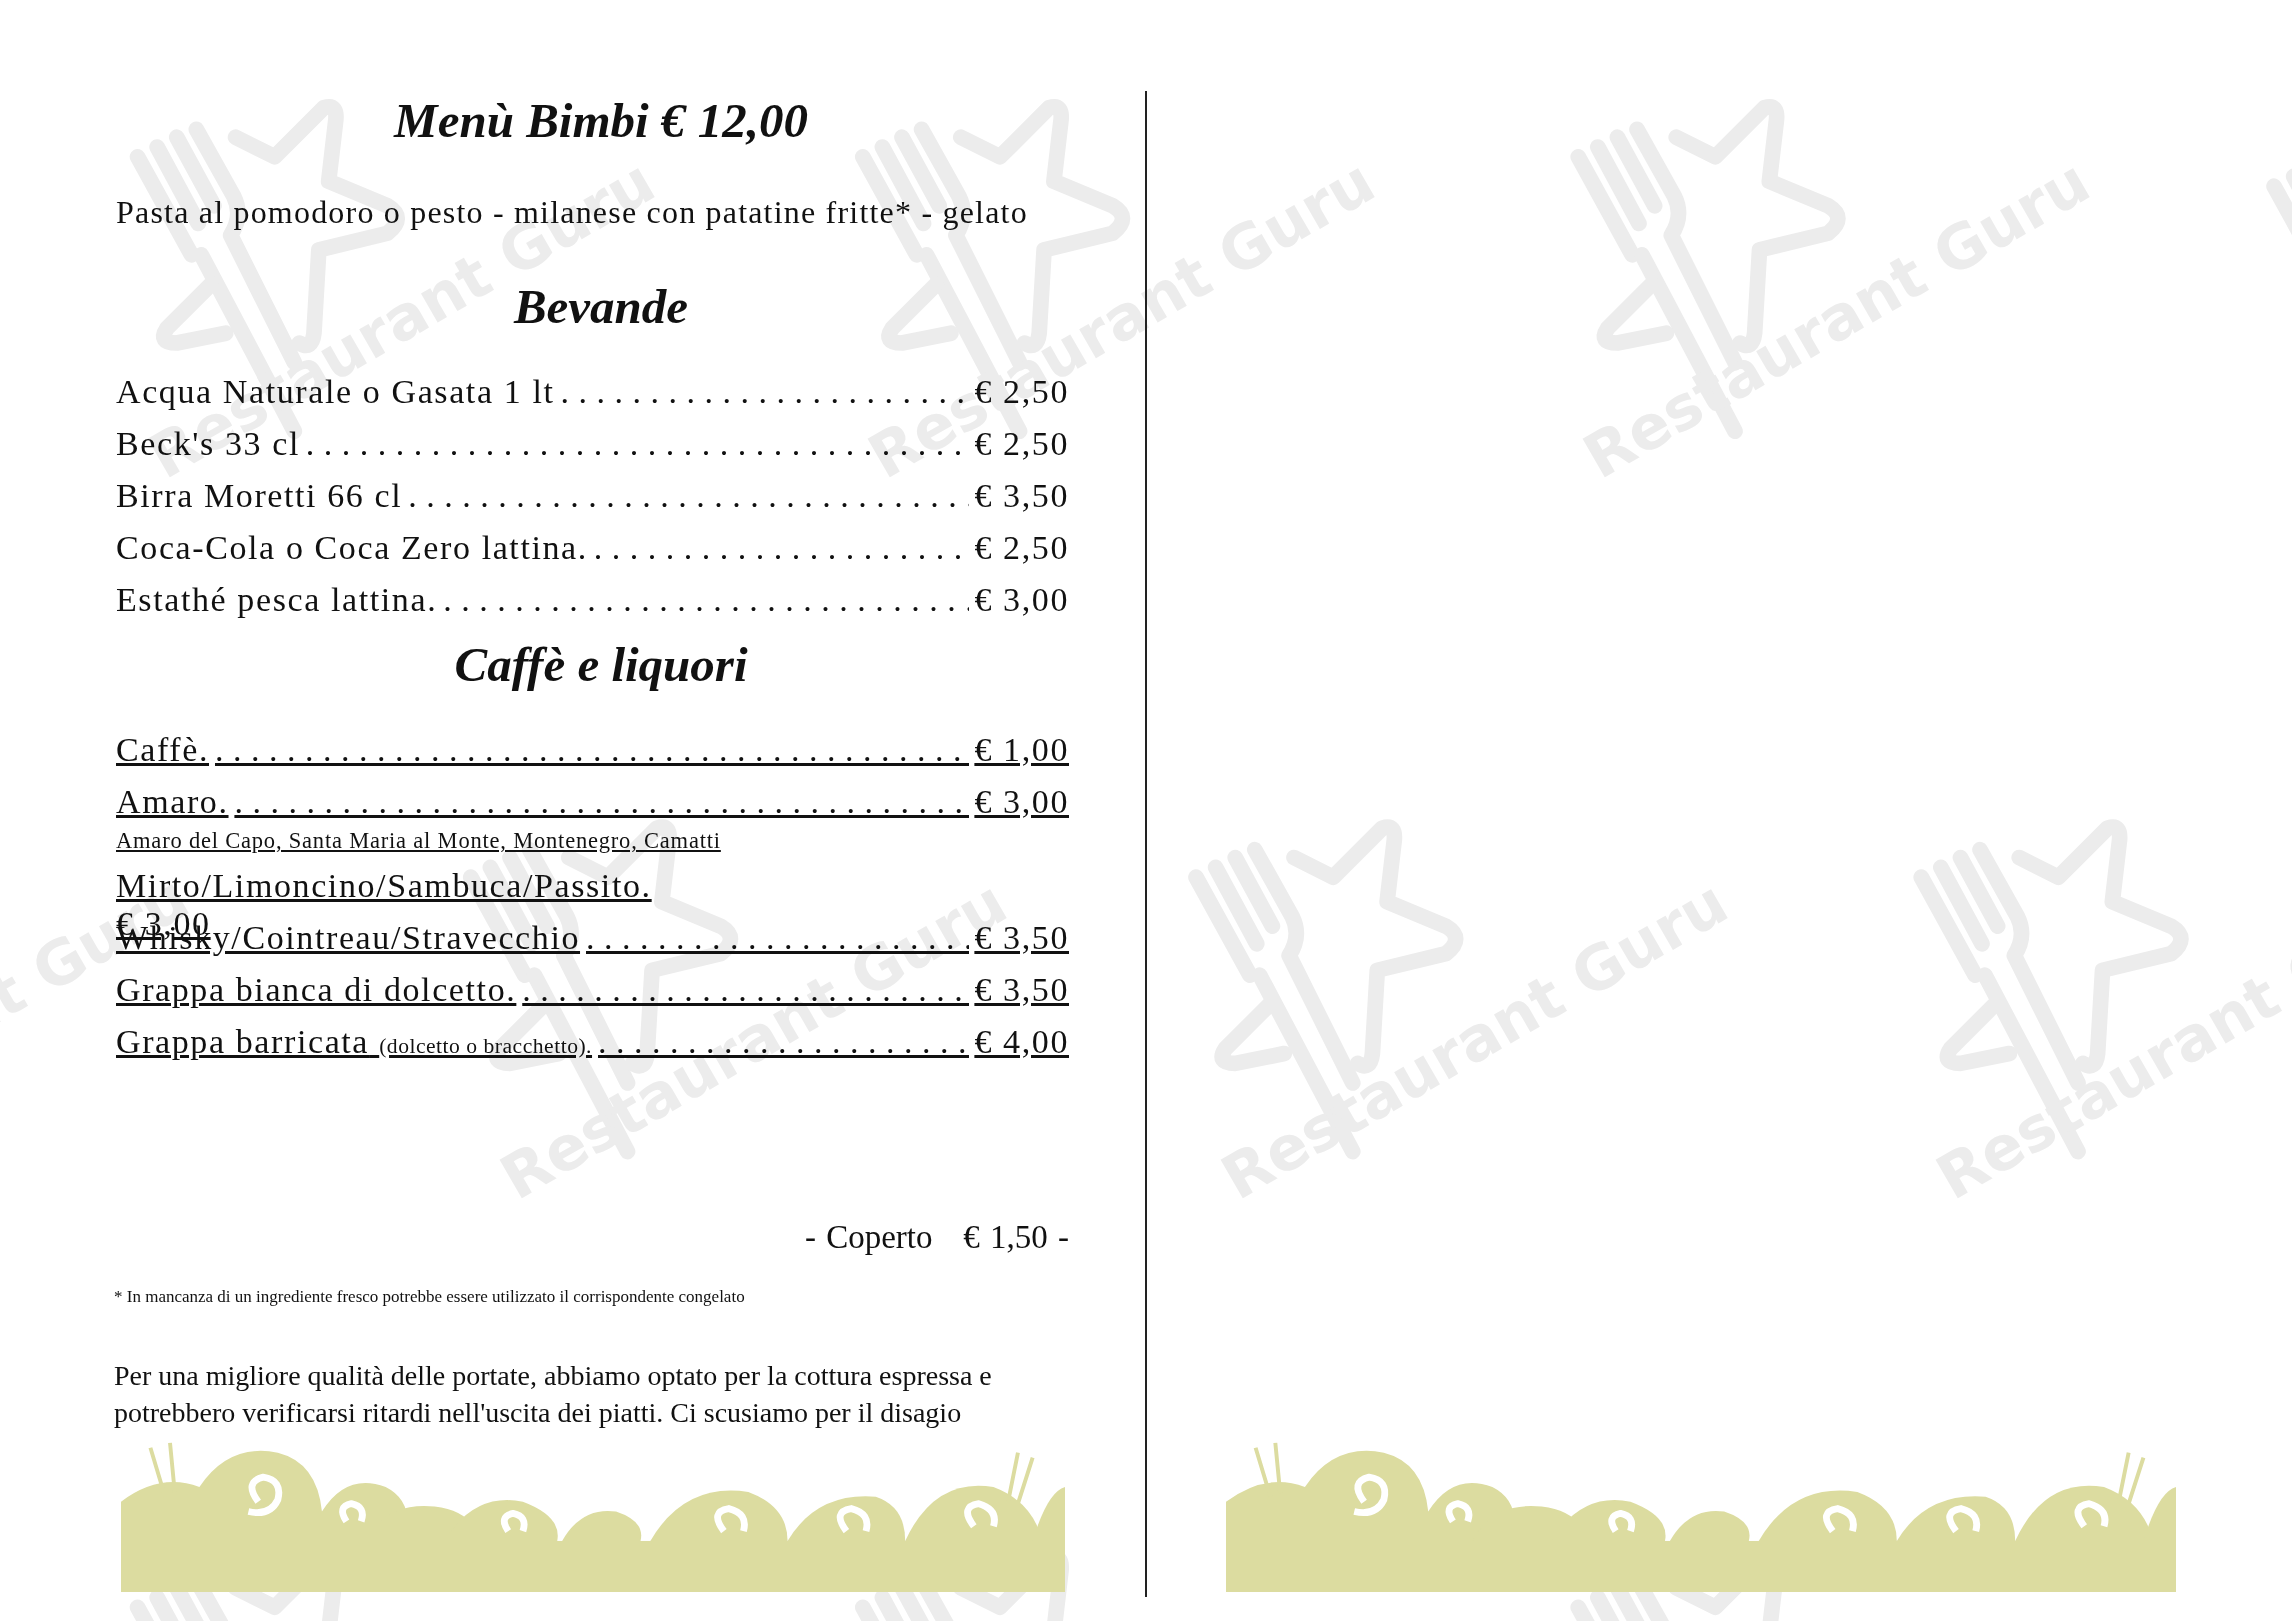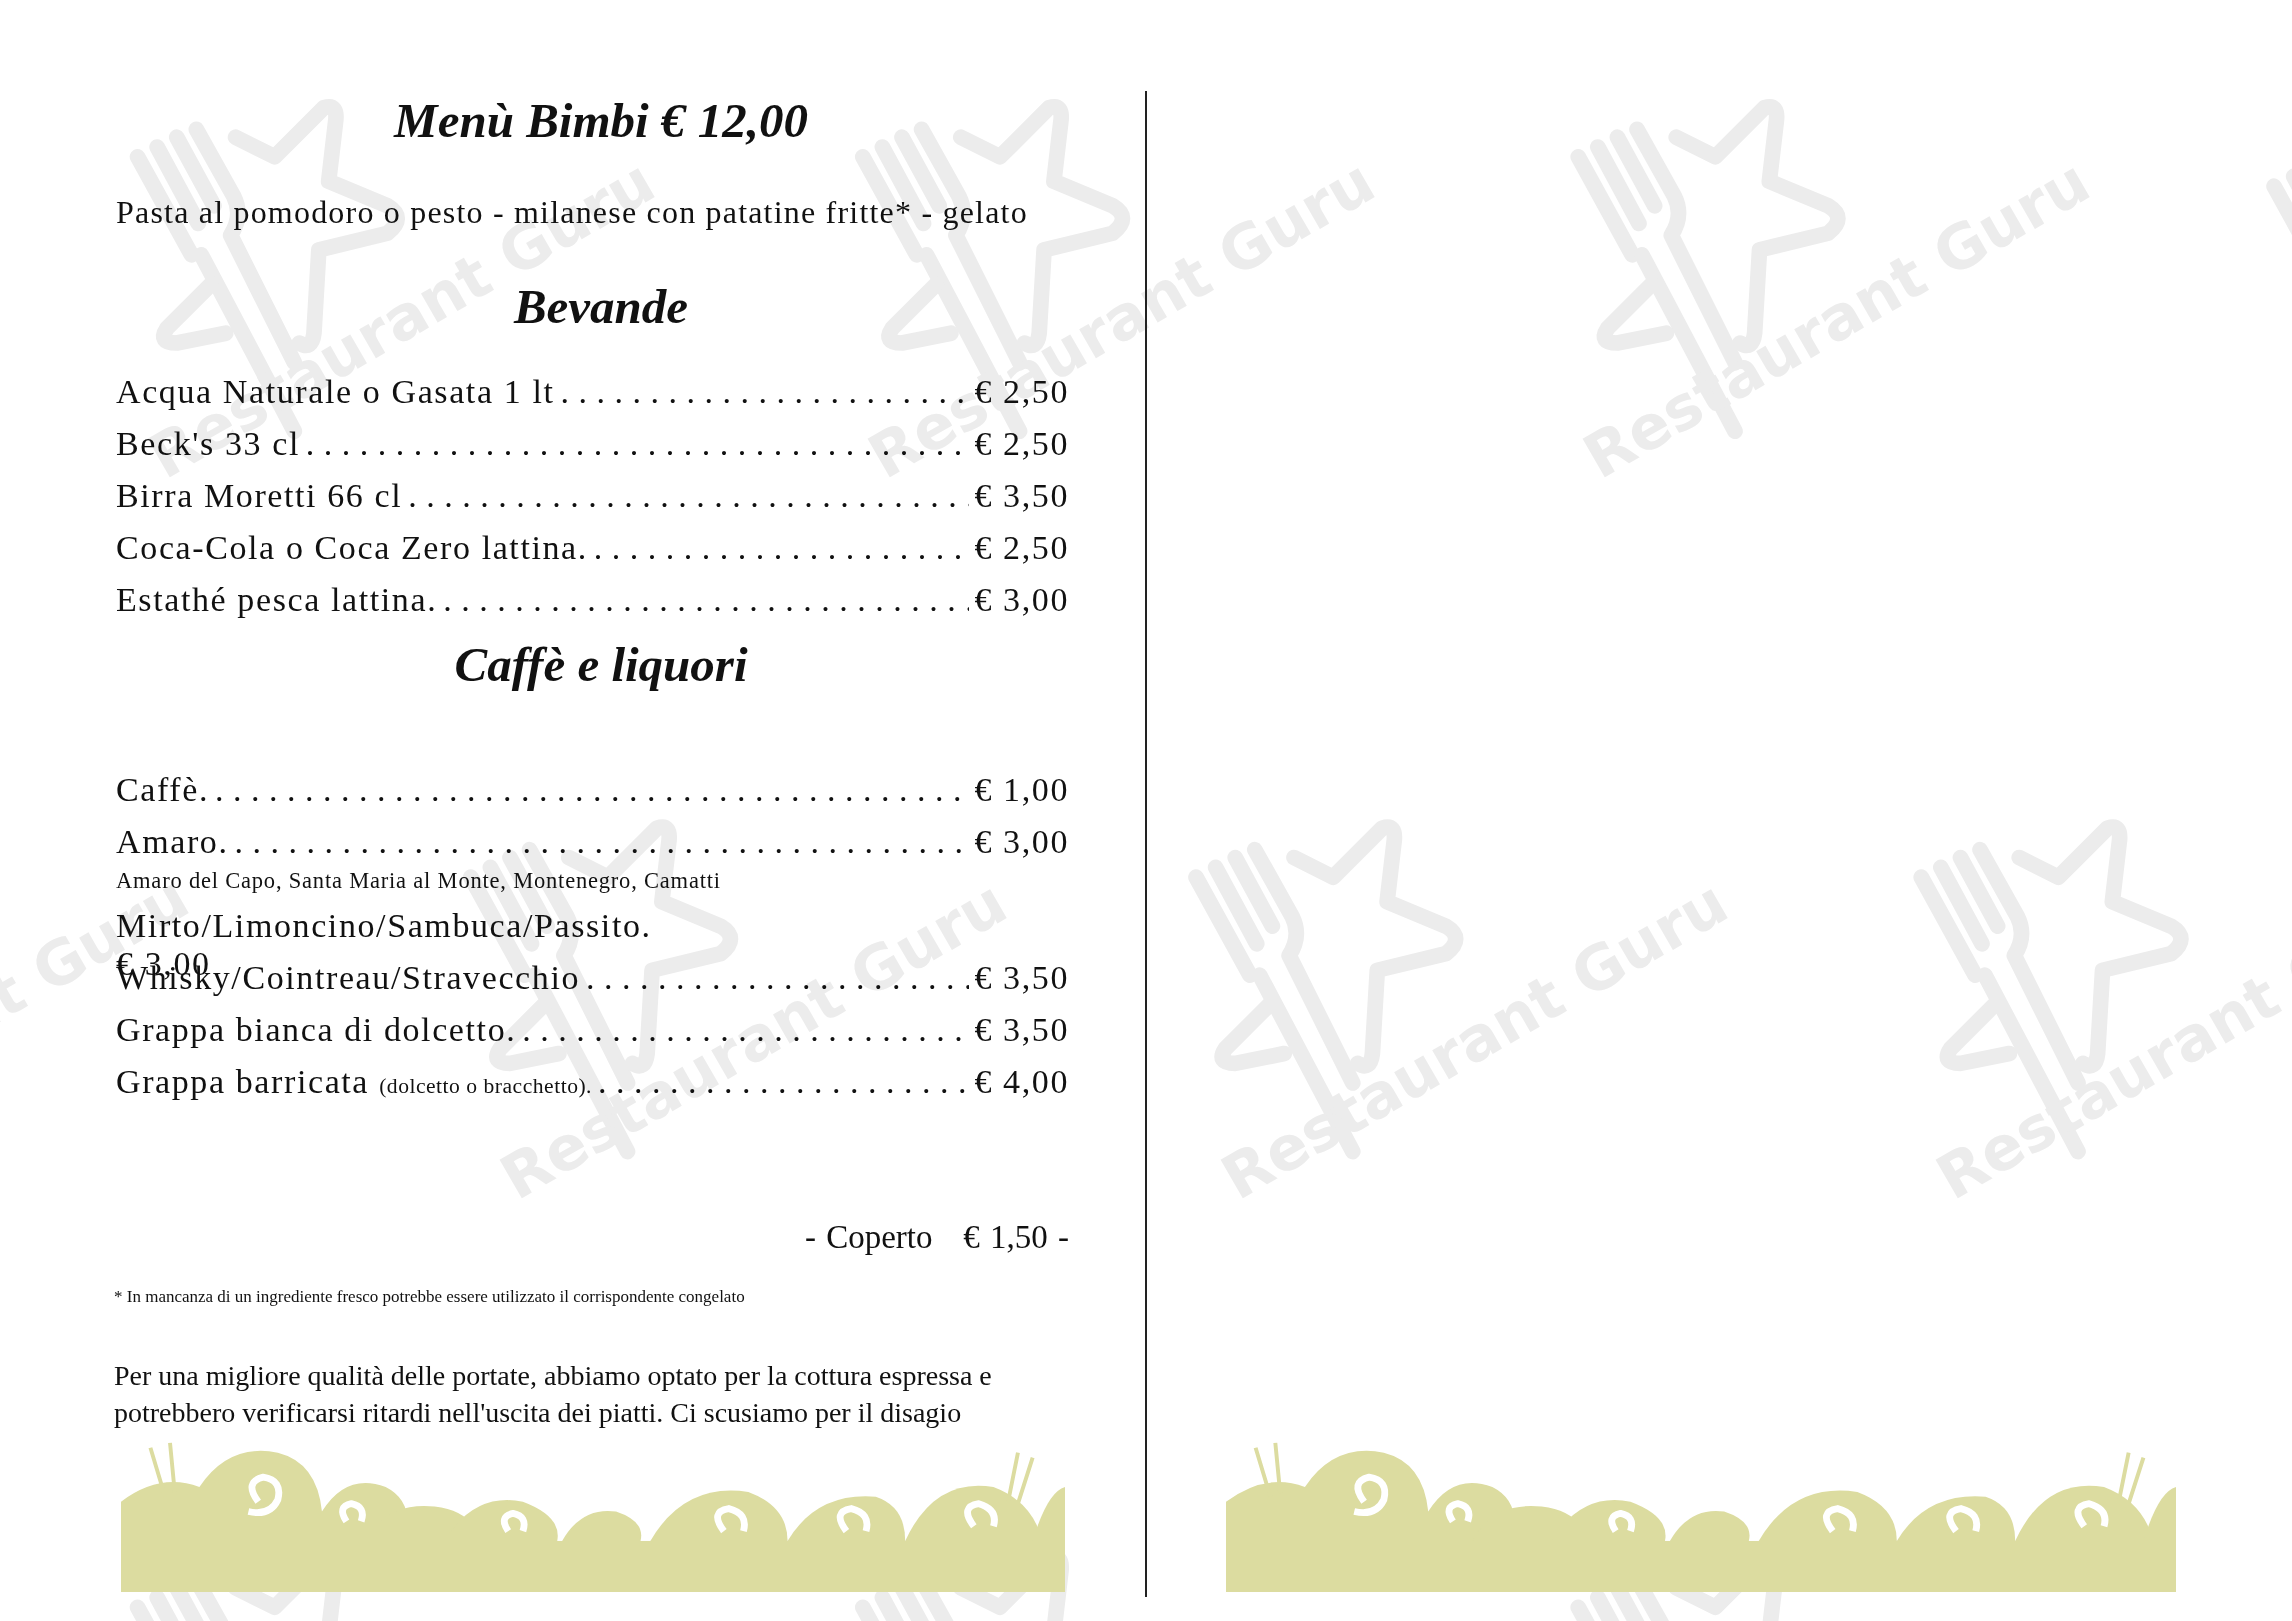--- a/index.html
+++ b/index.html
@@ -99,21 +99,21 @@
         <span class="price">€ 2,50</span>
     </li>
     <li class="menu-row">
       <span class="name">Estathé pesca lattina.</span>
         <span class="dots"></span>
         <span class="price">€ 3,00</span>
     </li>
   </ul>
 
   <h2 class="title" style="top:640px;">Caffè e liquori</h2>
-  <ul class="menu-list" style="top:771px;">
+  <ul class="menu-list" style="top:731px;text-decoration:underline;">
     <li class="menu-row">
       <span class="name">Caffè.</span>
         <span class="dots"></span>
         <span class="price">€ 1,00</span>
     </li>
     <li class="menu-row" style="height:43px;">
       <span class="name">Amaro.</span>
         <span class="dots"></span>
         <span class="price">€ 3,00</span>
     </li>

